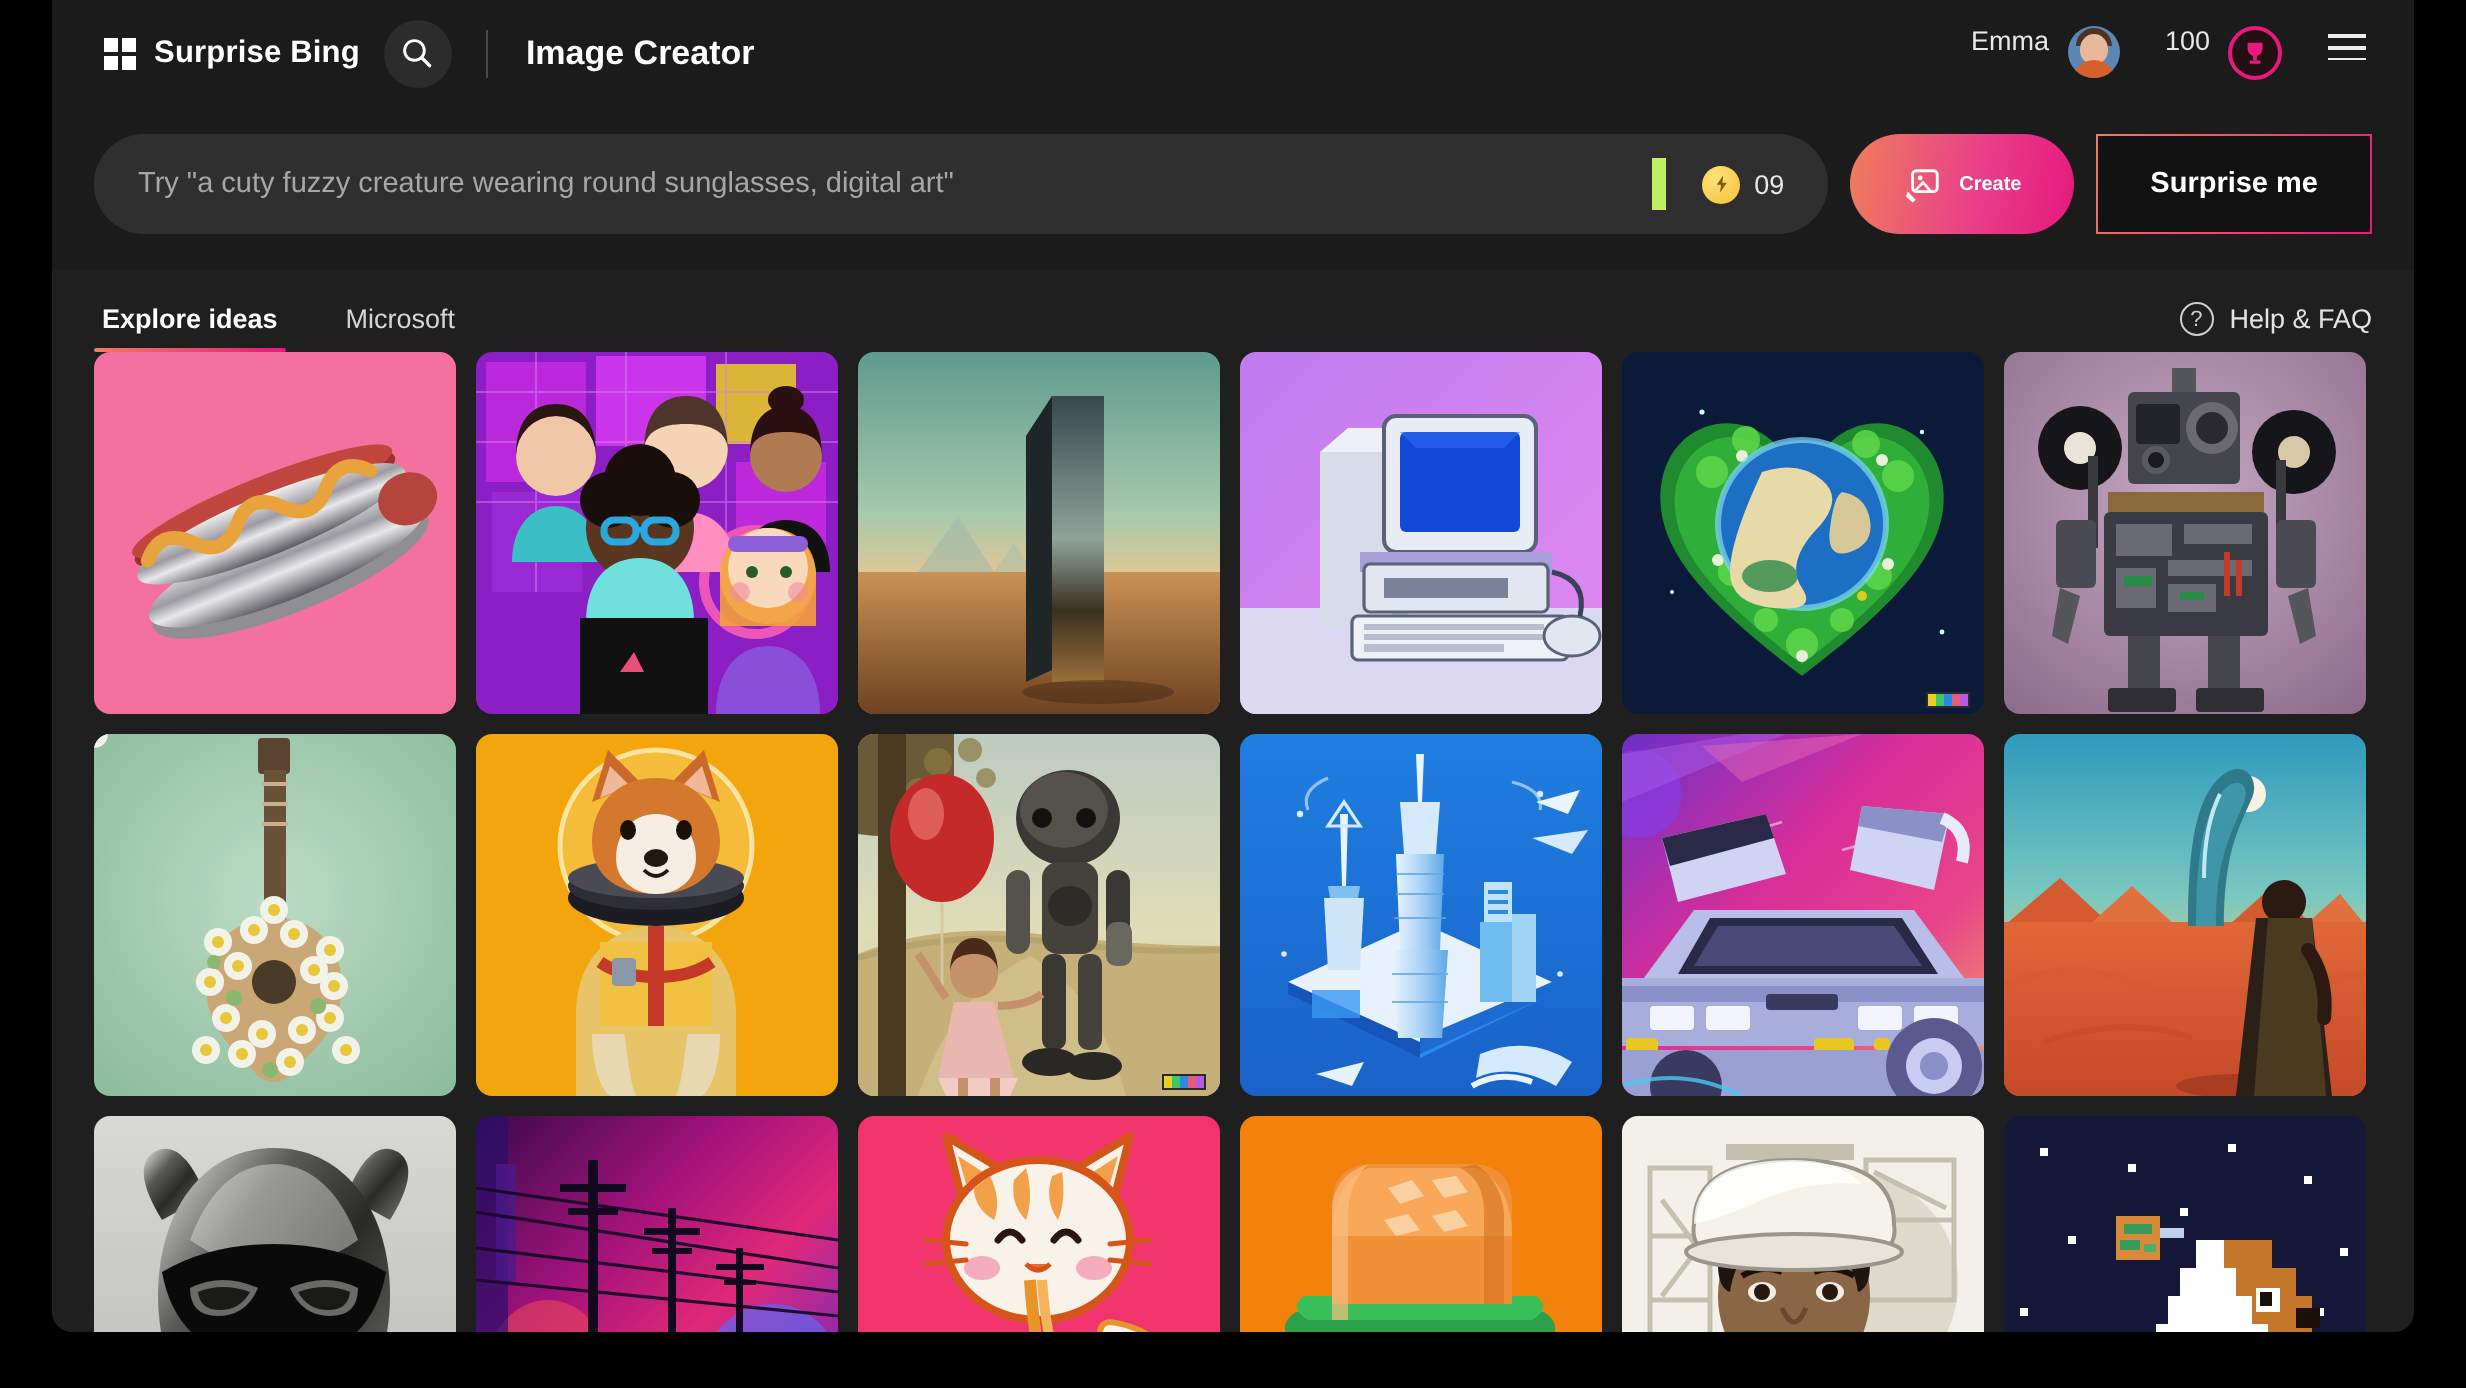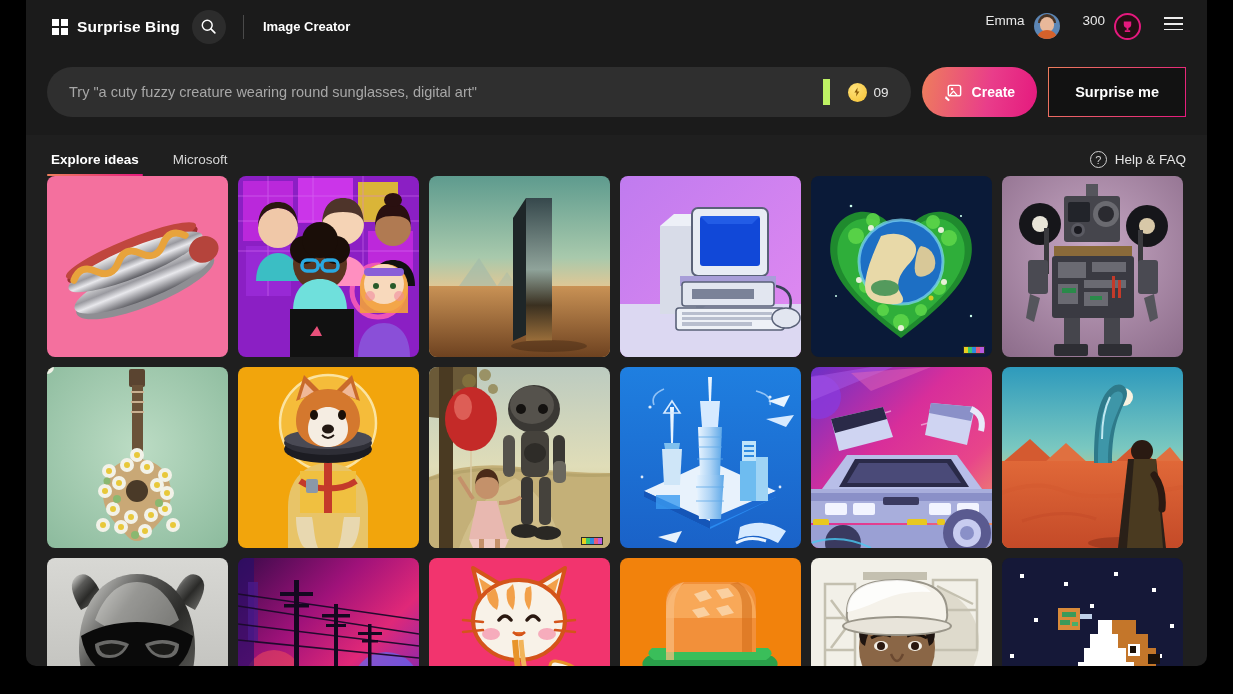--- a/index.html
+++ b/index.html
@@ -25,21 +25,21 @@
   .brand { display:flex; align-items:center; gap:9px; }
   .waffle { display:grid; grid-template-columns:7px 7px; grid-template-rows:7px 7px; gap:2px; }
   .waffle i { background:#fff; display:block; width:7px; height:7px; }
   .brand-name { color:#fff; font-size:15.5px; font-weight:600; letter-spacing:.1px; }
   .search-circle {
     width:34px; height:34px; border-radius:50%;
     background:#2C2C2C; display:flex; align-items:center; justify-content:center;
     margin-left:12px; cursor:pointer;
   }
   .divider-v { width:1px; height:24px; background:#4A4A4A; margin:0 19px 0 17px; }
-  .app-title { color:#fff; font-size:13px; font-weight:600; }
+  .app-title { color:#fff; font-size:17px; font-weight:600; }
   .header-right { margin-left:auto; display:flex; align-items:flex-start; gap:0; }
   .user-name { color:#E8E8E8; font-size:13.5px; margin-right:10px; }
   .avatar {
     width:26px; height:26px; border-radius:50%; overflow:hidden;
     background:#5C86B5; position:relative; flex:none;
   }
   .avatar .face { position:absolute; left:6px; top:4px; width:14px; height:15px; border-radius:50% 50% 45% 45%; background:#E8B89A; }
   .avatar .hair { position:absolute; left:4px; top:1px; width:18px; height:9px; border-radius:9px 9px 0 0; background:#4A3424; }
   .avatar .body { position:absolute; left:2px; bottom:-3px; width:22px; height:12px; border-radius:11px 11px 0 0; background:#D4612B; }
   .pts { color:#E8E8E8; font-size:13.5px; margin-left:22px; margin-right:9px; }
@@ -73,21 +73,21 @@
   }
   .boost-coin {
     width:19px; height:19px; border-radius:50%;
     background:radial-gradient(circle at 35% 30%, #FFE27A, #F5C132);
     display:flex; align-items:center; justify-content:center; flex:none;
   }
   .boost-count { color:#E8E8E8; font-size:13.5px; }
   .btn-create {
     height:50px; min-width:112px; border-radius:25px; border:none;
     background:linear-gradient(100deg,#EE7E5C 0%,#E93D8A 58%,#E5197E 100%);
-    color:#fff; font-size:14px; font-weight:700;
+    color:#fff; font-size:10px; font-weight:700;
     display:flex; align-items:center; justify-content:center; gap:9px;
     padding:0 22px; cursor:pointer;
     font-family:"Liberation Sans", sans-serif;
   }
   .btn-surprise {
     height:50px; min-width:116px; border-radius:6px;
     border:1.5px solid; border-image:linear-gradient(120deg,#EE7E5C,#E5197E) 1;
     border-color:#E5197E; background:#121212; color:#fff;
     font-size:14.5px; font-weight:700; padding:0 26px; cursor:pointer;
     font-family:"Liberation Sans", sans-serif;
@@ -143,21 +143,21 @@
     <span class="divider-v"></span>
     <span class="app-title">Image Creator</span>
 
     <div class="header-right">
       <span class="user-name">Emma</span>
       <div class="avatar">
         <span class="hair"></span>
         <span class="face"></span>
         <span class="body"></span>
       </div>
-      <span class="pts">300</span>
+      <span class="pts">100</span>
       <div class="rewards">
         <svg width="13" height="13" viewBox="0 0 14 14">
           <path d="M3 1.5h8v3.2a4 4 0 0 1-8 0z" fill="#E5197E"></path>
           <rect x="6" y="7.6" width="2" height="3.4" fill="#E5197E"></rect>
           <rect x="4" y="11" width="6" height="1.8" rx="0.6" fill="#E5197E"></rect>
         </svg>
       </div>
       <div class="hamburger">
         <i></i>
         <i></i>

